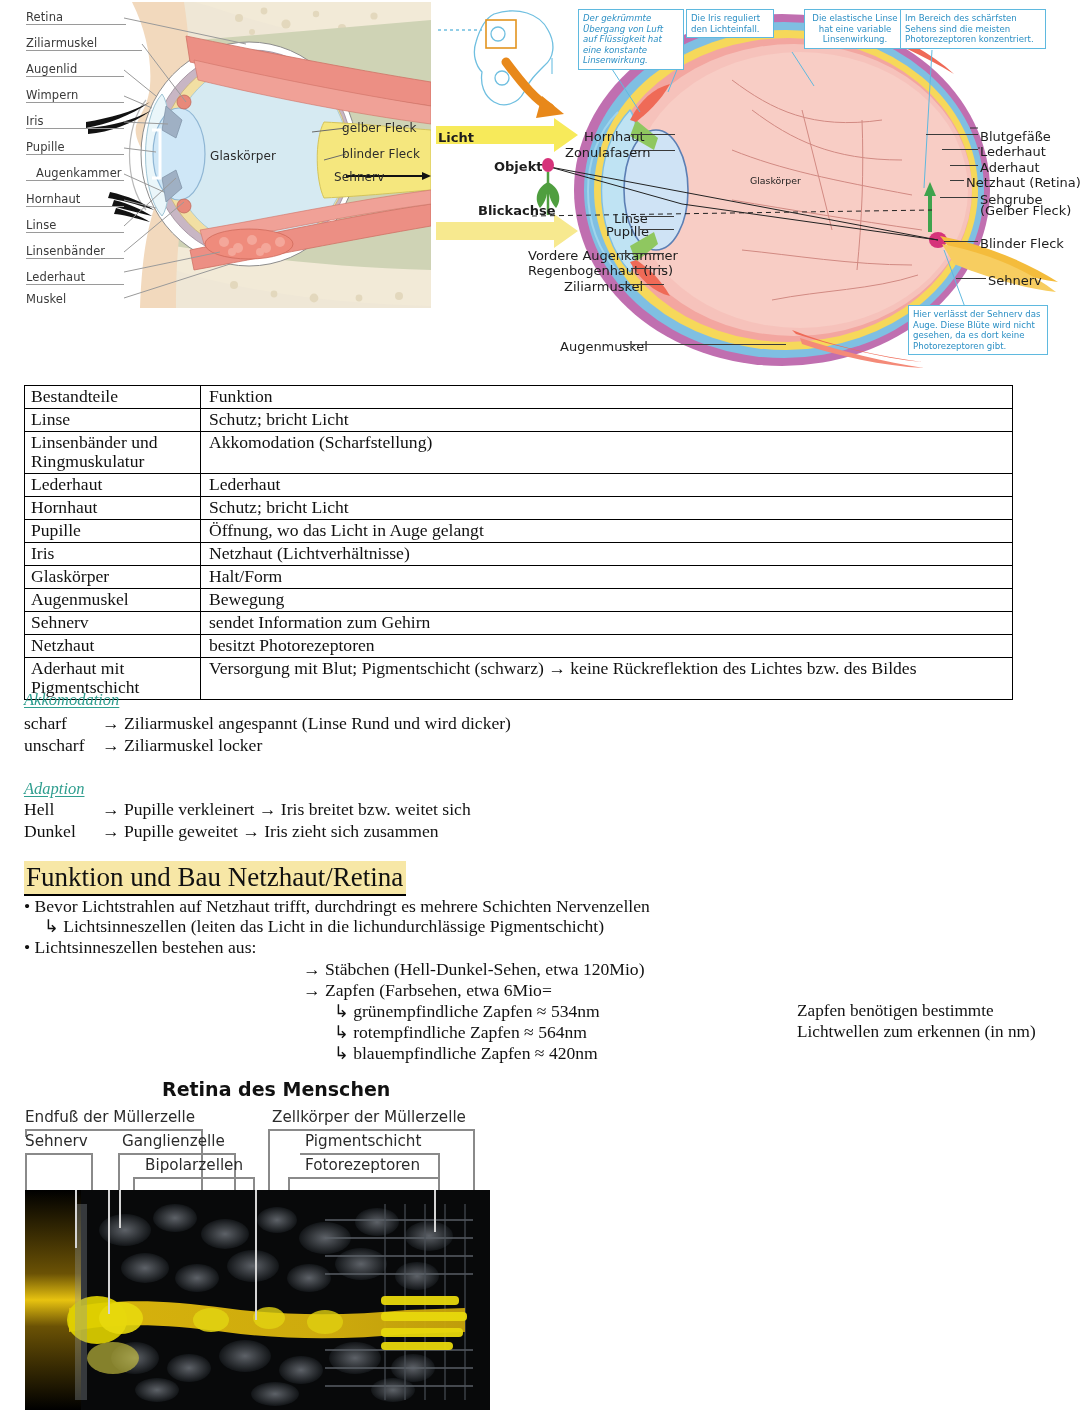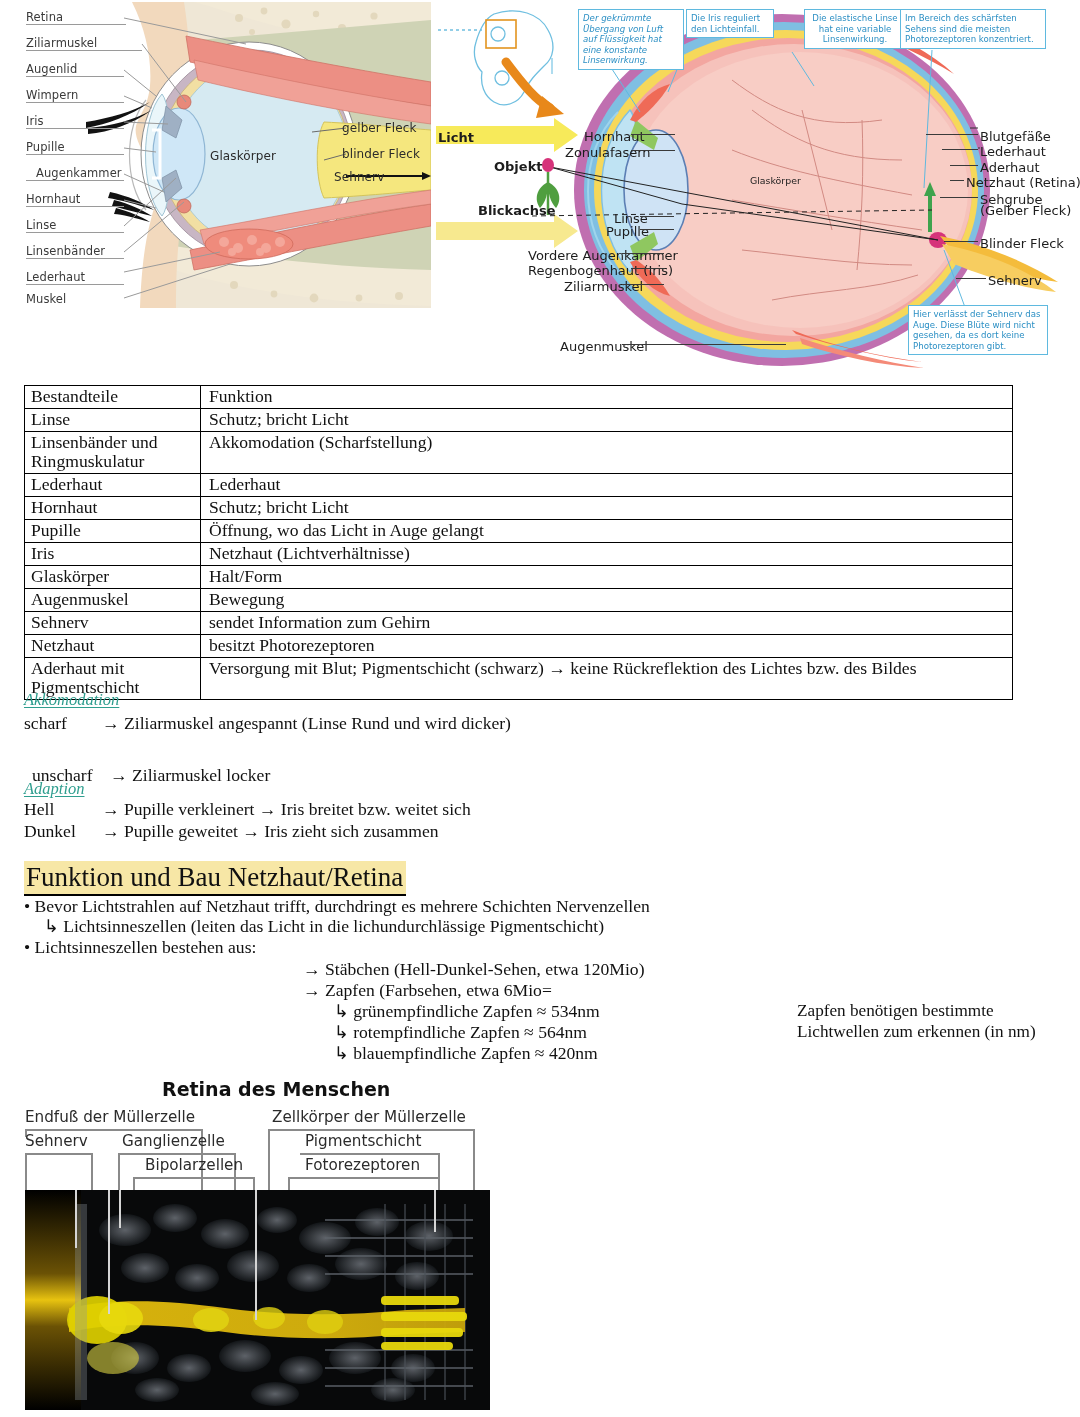--- a/index.html
+++ b/index.html
@@ -376,21 +376,21 @@
       <td class="c1">Aderhaut mit Pigmentschicht</td>
       <td class="c2 nowrapcell">Versorgung mit Blut; Pigmentschicht (schwarz) → keine Rückreflektion des Lichtes bzw. des Bildes</td>
     </tr>
   </tbody>
 </table>
 
 <div class="secthead" style="left:24px;top:690px;">Akkomodation</div>
 <div class="ln" style="left:24px;top:713px;">
   <span class="lbl-w">scharf</span><span>→ Ziliarmuskel angespannt (Linse Rund und wird dicker)</span>
 </div>
-<div class="ln" style="left:24px;top:765px;margin-left:8px;">
+<div class="ln" style="left:24px;top:735px;">
   <span class="lbl-w">unscharf</span><span>→ Ziliarmuskel locker</span>
 </div>
 
 <div class="secthead" style="left:24px;top:779px;">Adaption</div>
 <div class="ln" style="left:24px;top:799px;">
   <span class="lbl-w">Hell</span><span>→ Pupille verkleinert → Iris breitet bzw. weitet sich</span>
 </div>
 <div class="ln" style="left:24px;top:821px;">
   <span class="lbl-w">Dunkel</span><span>→ Pupille geweitet → Iris zieht sich zusammen</span>
 </div>

